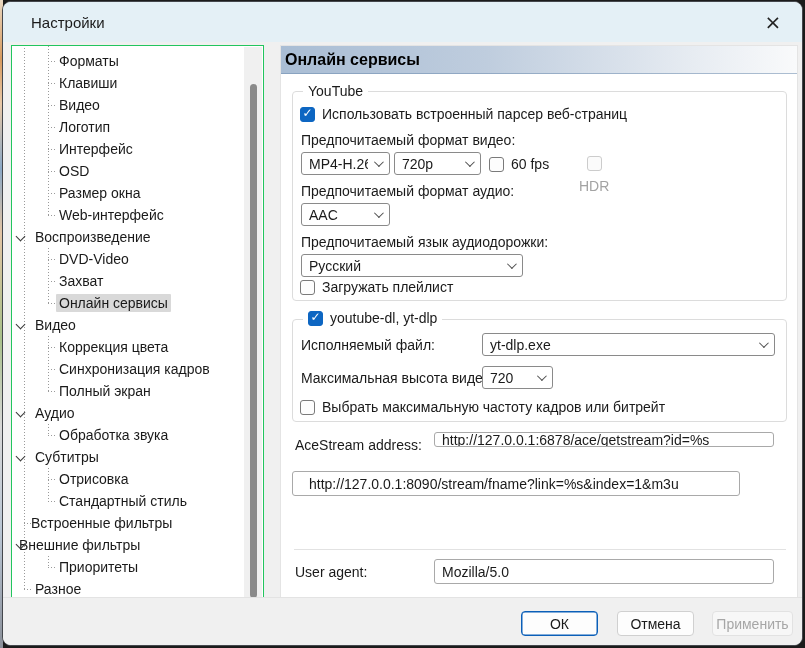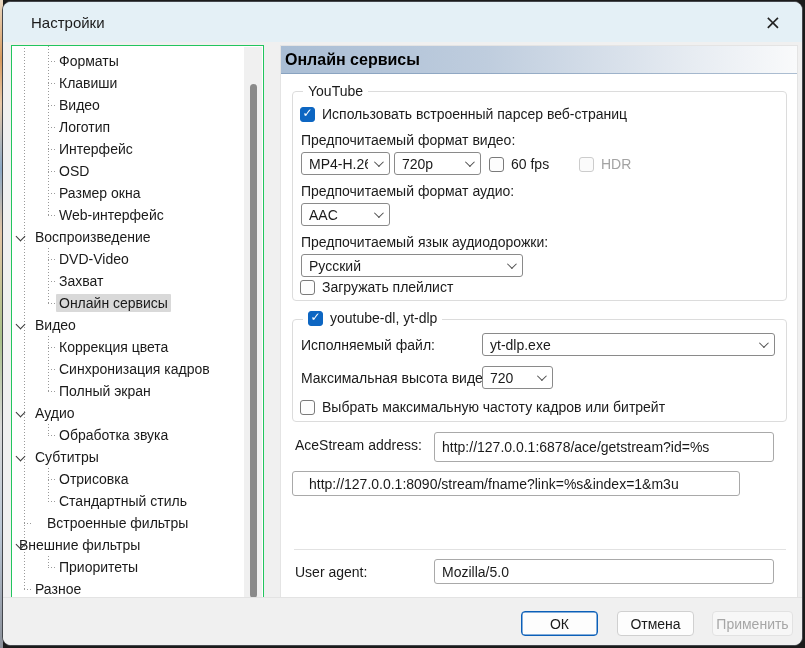--- a/index.html
+++ b/index.html
@@ -228,21 +228,21 @@
         <div class="trow">
           <span class="stub" style="left: 36px; width: 9px;"></span>
           <span class="tlabel" style="margin-left: 44px;">Отрисовка</span>
         </div>
         <div class="trow">
           <span class="stub" style="left: 36px; width: 9px;"></span>
           <span class="tlabel" style="margin-left: 44px;">Стандартный стиль</span>
         </div>
         <div class="trow">
           <span class="stub" style="left: 12px; width: 9px;"></span>
-          <span class="tlabel" style="margin-left: 32px;">Встроенные фильтры</span>
+          <span class="tlabel" style="margin-left: 16px;">Встроенные фильтры</span>
         </div>
         <div class="trow">
           <span class="expander"></span>
           <span class="tlabel" style="margin-left: 4px;">Внешние фильтры</span>
         </div>
         <div class="trow">
           <span class="stub" style="left: 36px; width: 9px;"></span>
           <span class="tlabel" style="margin-left: 44px;">Приоритеты</span>
         </div>
         <div class="trow">
@@ -279,21 +279,21 @@
         <span class="chev"></span>
       </div>
       <div class="combo" style="left:101px;top:60px;width:87px;">
         <span class="cval">720p</span>
         <span class="chev"></span>
       </div>
       <div class="cbrow" style="left:196px;top:64px;">
         <span class="cb"></span>
         <span class="cbl">60 fps</span>
       </div>
-      <div class="cbrow" style="left:286px;top:64px;">
+      <div class="cbrow" style="left:286px;top:64px;flex-direction:column;">
         <span class="cb disabled"></span>
         <span class="cbl disabled">HDR</span>
       </div>
 
       <span class="lbl" style="left:8px;top:91px;">Предпочитаемый формат аудио:</span>
       <div class="combo" style="left:8px;top:111px;width:89px;">
         <span class="cval">AAC</span>
         <span class="chev"></span>
       </div>
 
@@ -327,21 +327,21 @@
         <span class="chev"></span>
       </div>
 
       <div class="cbrow" style="left:7px;top:79px;">
         <span class="cb"></span>
         <span class="cbl">Выбрать максимальную частоту кадров или битрейт</span>
       </div>
     </div>
 
     <span class="lbl" style="left:14px;top:391px;">AceStream address:</span>
-    <input class="txt" style="left: 153px; top: 386px; width: 340px; height: 30px;" value="http://127.0.0.1:6878/ace/getstream?id=%s">
+    <input class="txt" style="left: 153px; top: 386px; width: 340px; height: 15px;" value="http://127.0.0.1:6878/ace/getstream?id=%s">
 
     <span class="lbl" style="left:14px;top:426px;">MatriX (TorrServer) address:</span>
     <input class="txt" style="left: 11px; top: 425px; width: 448px; height: 25px; padding-left: 16px;" value="http://127.0.0.1:8090/stream/fname?link=%s&amp;index=1&amp;m3u">
 
     <div class="hsep" style="left:13px;top:503px;width:492px;"></div>
 
     <span class="lbl" style="left:14px;top:518px;">User agent:</span>
     <input class="txt" style="left: 153px; top: 513px; width: 340px; height: 25px;" value="Mozilla/5.0">
   </div>
 

